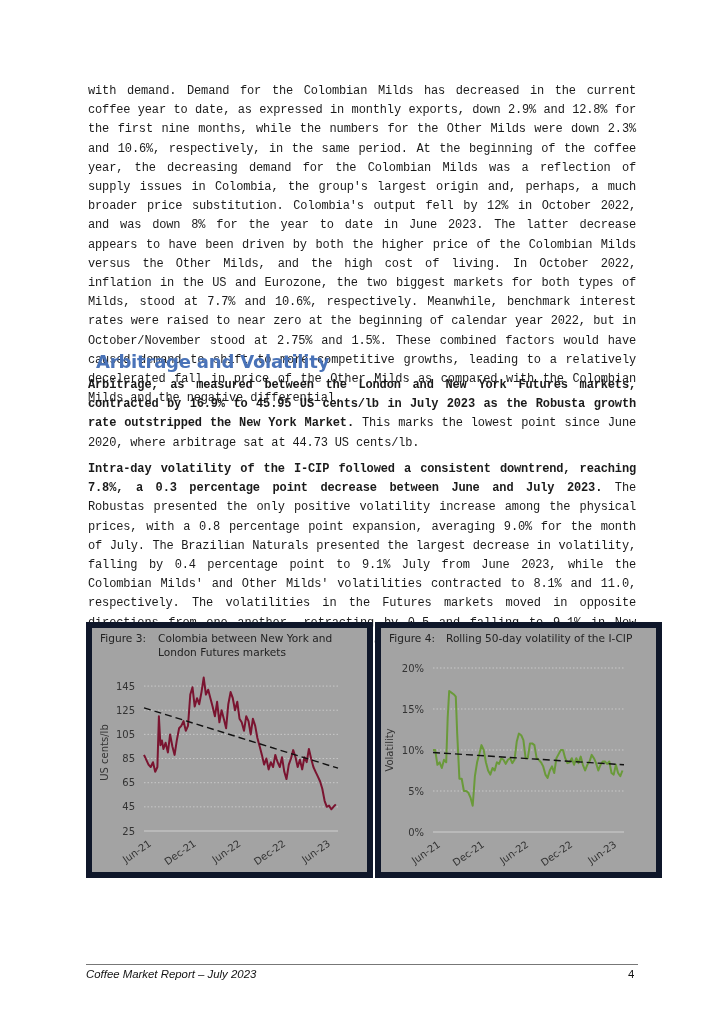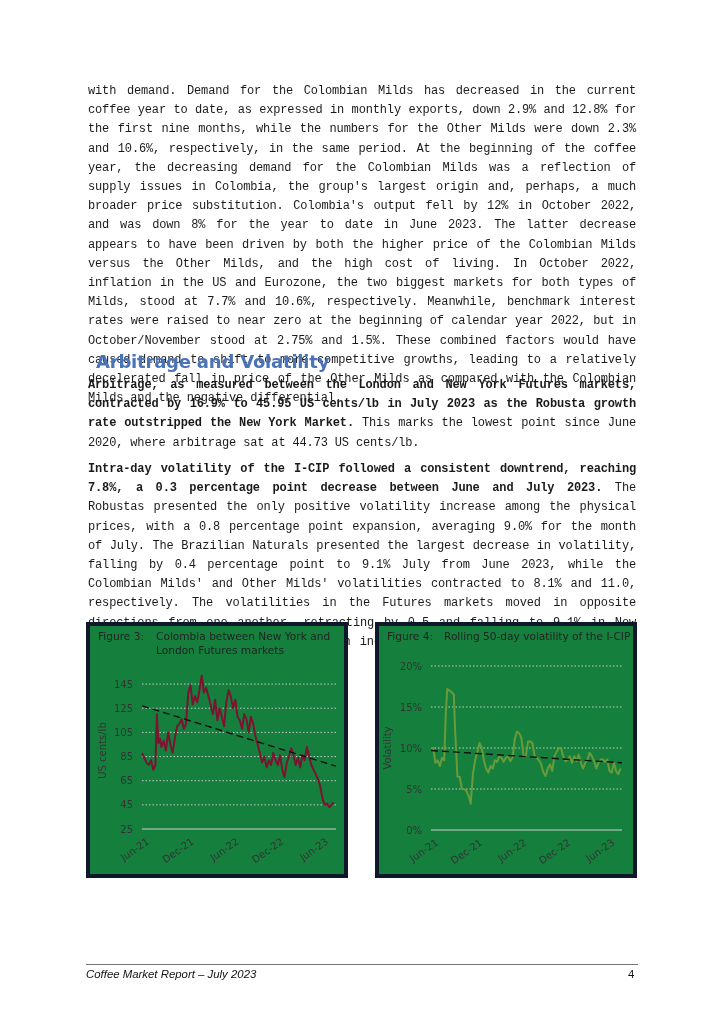--- a/index.html
+++ b/index.html
@@ -6,22 +6,22 @@
   body { width: 724px; height: 1024px; position: relative; overflow: hidden;
          font-family: "DejaVu Sans", sans-serif; color: #1a1a1a; }
   .para { position: absolute; left: 88px; width: 548px; font-size: 12px; line-height: 19.2px;
           text-align: justify; letter-spacing: -0.15px; margin: 0; font-family: Liberation Mono, monospace; }
   .para b { font-weight: bold; }
   #p1 { top: 82px; }
   #heading { position: absolute; left: 96px; top: 351px; font-size: 18px; font-weight: bold;
              color: #4a73b8; margin: 0; letter-spacing: -0.2px; }
   #p2 { top: 376px; }
   #p3 { top: 460px; }
-  .figure { position: absolute; top: 622px; width: 262px; height: 256px;
-            border: 4px solid #0f172a; box-sizing: border-box; background: #15803d; }
+  .figure { position: absolute; top: 622px; width: 287px; height: 256px;
+            border: 6px solid #0f172a; box-sizing: border-box; background: #a3a3a3; }
   #fig3 { left: 86px; }
   #fig4 { left: 375px; padding-left: 39px; }
   .fig-caption { position: absolute; left: 8px; top: 3px; font-size: 10.6px; color: #222;
                  line-height: 14px; }
   .fig-caption .num { position: absolute; left: 0; top: 0; white-space: nowrap; }
   .fig-caption .title { position: absolute; left: 58px; top: 0; width: 190px; }
   #fig4 .fig-caption .title { left: 57px; white-space: nowrap; }
   .figure svg { position: absolute; left: 0; top: 0; }
   .footer-rule { position: absolute; left: 86px; top: 964px; width: 552px; height: 1px; background: #777; }
   .footer-left { position: absolute; left: 86px; top: 968px; font-size: 11.4px; font-style: italic;

